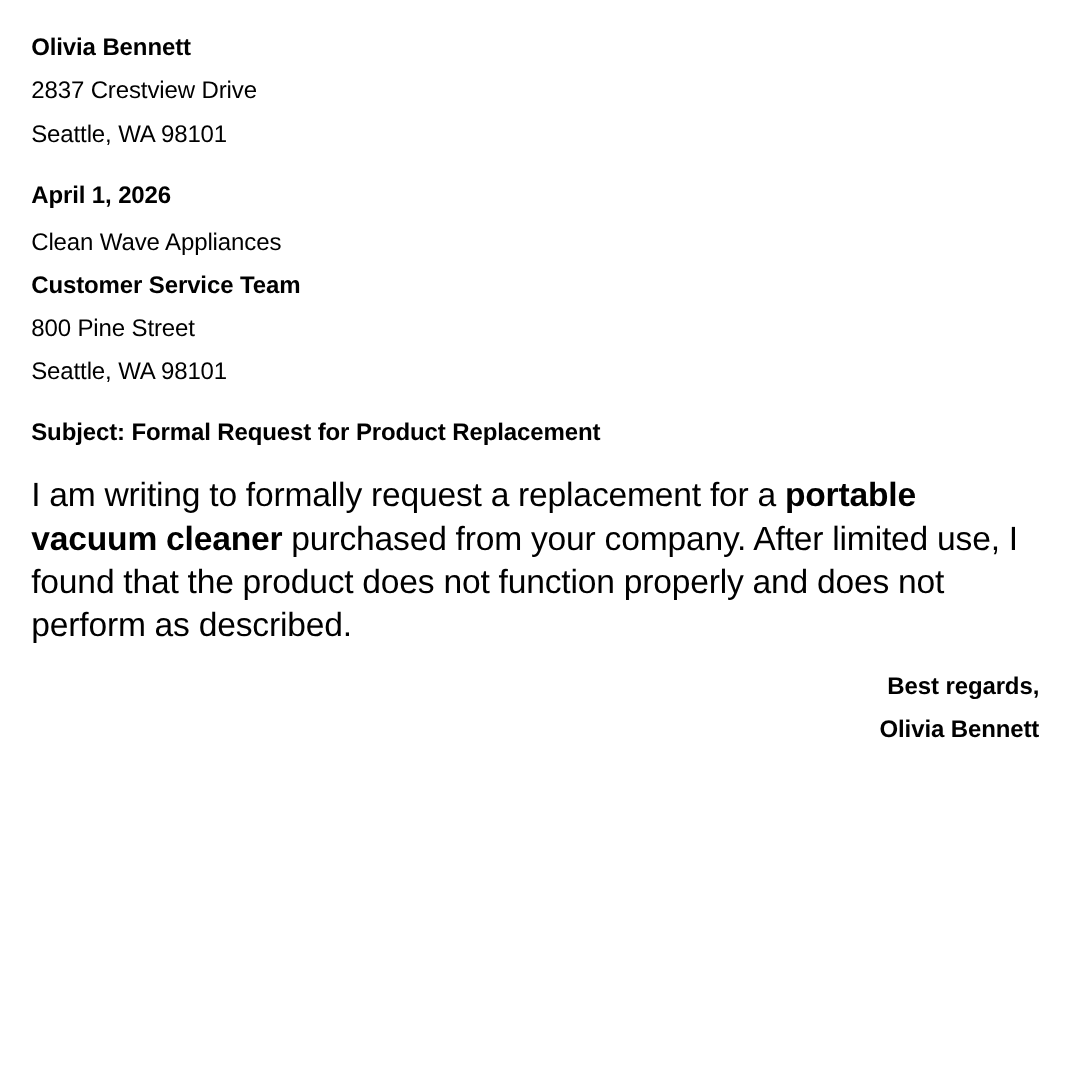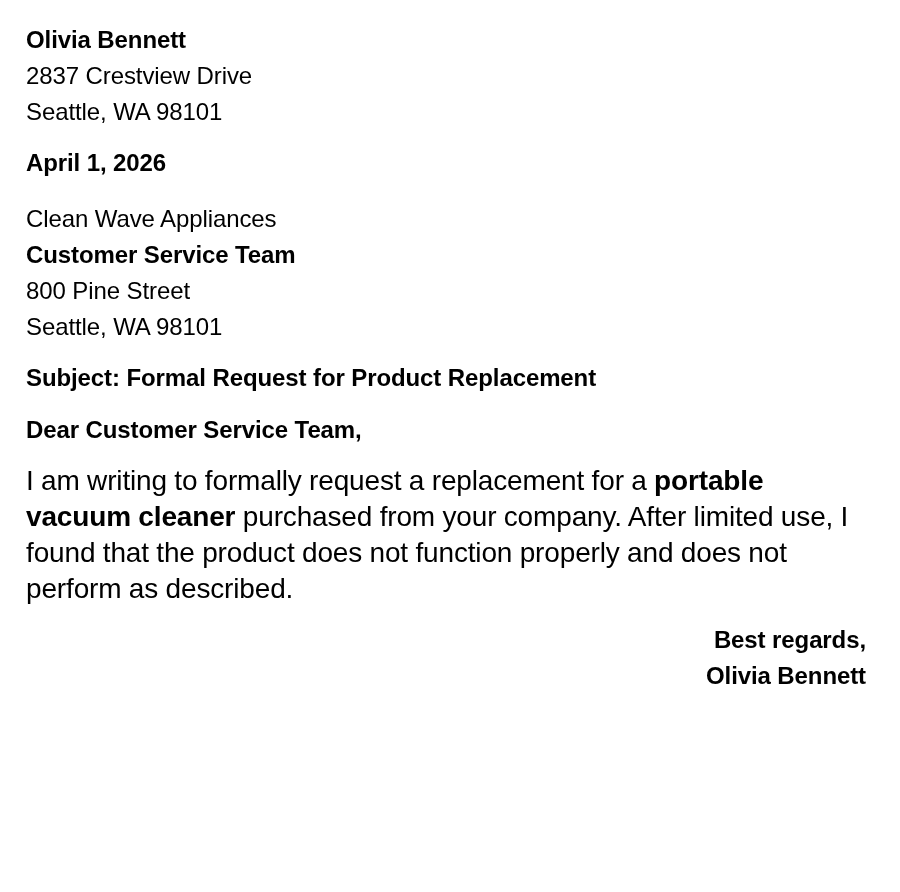--- a/index.html
+++ b/index.html
@@ -27,21 +27,21 @@
   .block {
     margin: 0 0 15px 0;
     width: 840px;
   }
   .block:last-child {
     margin-bottom: 0;
     text-align: right;
   }
 
   .line {
-    font-size: 24px;
+    font-size: 20px;
     line-height: 36px;
     letter-spacing: -0.1px;
     white-space: pre-wrap;
   }
 
   .bold {
     font-weight: bold;
   }
 
   .para {
@@ -53,21 +53,21 @@
     width: 840px;
     word-spacing: -0.2px;
   }
 
   .para b {
     font-weight: bold;
   }
 
   
   .sender-block { margin-bottom: 15px; }
-  .date-block { margin-bottom: 20px; }
+  .date-block { margin-bottom: 3px; }
   .recipient-block { margin-bottom: 15px; }
   .subject-block { margin-bottom: 16px; }
   .salutation-block { margin-bottom: 15px; }
   .closing-block { margin-bottom: 0; }
 </style>
 </head>
 <body>
 
 <div class="letter">
 
@@ -85,23 +85,20 @@
     <div class="line">Clean Wave Appliances</div>
     <div class="line bold">Customer Service Team</div>
     <div class="line">800 Pine Street</div>
     <div class="line">Seattle, WA 98101</div>
   </div>
 
   <div class="block subject-block">
     <div class="line bold">Subject: Formal Request for Product Replacement</div>
   </div>
 
-  <div class="block salutation-block">
-    <div class="line bold">Dear Customer Service Team,</div>
-  </div>
 
   <p class="para"><span>I am writing to formally request a replacement for a </span><b>portable vacuum cleaner</b><span> purchased from your company. After limited use, I found that the product does not function properly and does not perform as described.</span></p>
 
 
 
   <div class="block closing-block">
     <div class="line bold">Best regards,</div>
     <div class="line bold">Olivia Bennett</div>
   </div>
 

